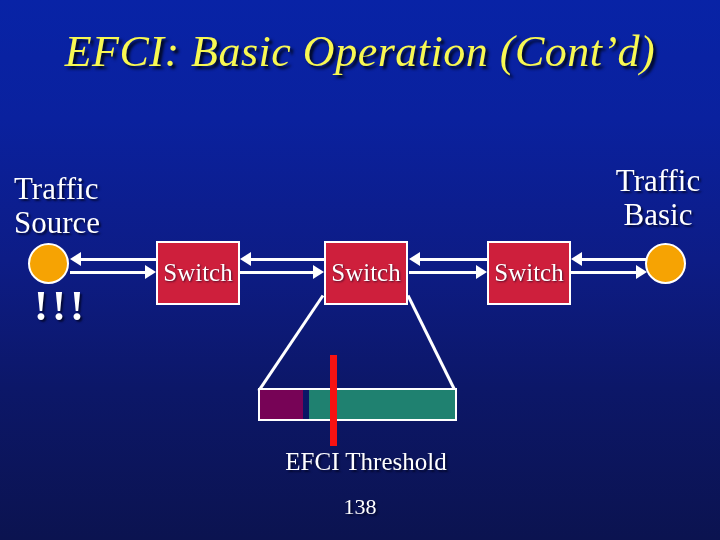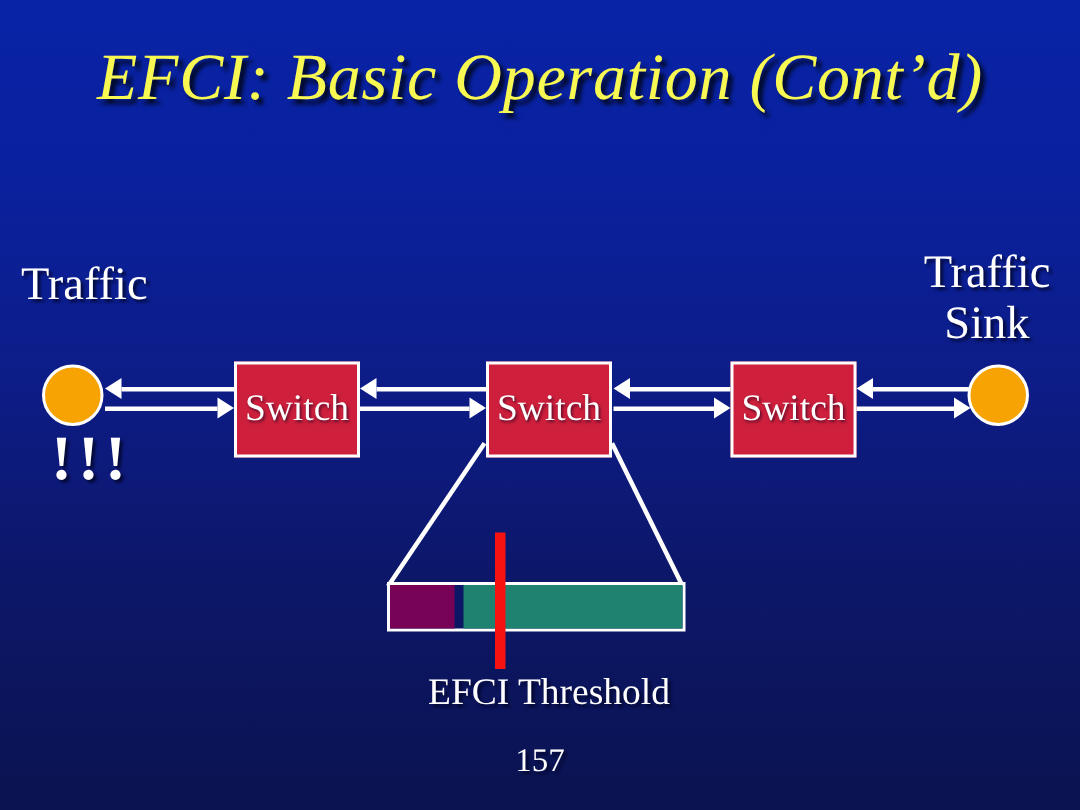--- a/index.html
+++ b/index.html
@@ -77,25 +77,26 @@
 </style>
 </head>
 <body>
 
 <div class="slide">
 
   <h1 class="title">EFCI: Basic Operation (Cont’d)</h1>
 
   <div class="lbl" style="left:14px;top:172px;">
     <div>Traffic</div>
+    <div>Source</div>
   </div>
 
   <div class="lbl sink-lbl" style="left:606px;top:164px;width:104px;">
     <div>Traffic</div>
-    <div>Sink</div>
+    <div>Basic</div>
   </div>
 
   <div class="node" style="left:28px;top:243px;"></div>
   <div class="node" style="left:645px;top:243px;"></div>
 
   <div class="excl">!!!</div>
 
   <div class="switch" style="left:156px;">
     <span>Switch</span>
   </div>
@@ -128,15 +129,15 @@
 
   <div class="buffer">
     <div class="seg seg-occupied"></div>
     <div class="seg seg-free"></div>
   </div>
 
   <div class="threshold-line"></div>
 
   <div class="threshold-lbl">EFCI Threshold</div>
 
-  <div class="pagenum">157</div>
+  <div class="pagenum">138</div>
 
 </div>
 
 </body></html>

